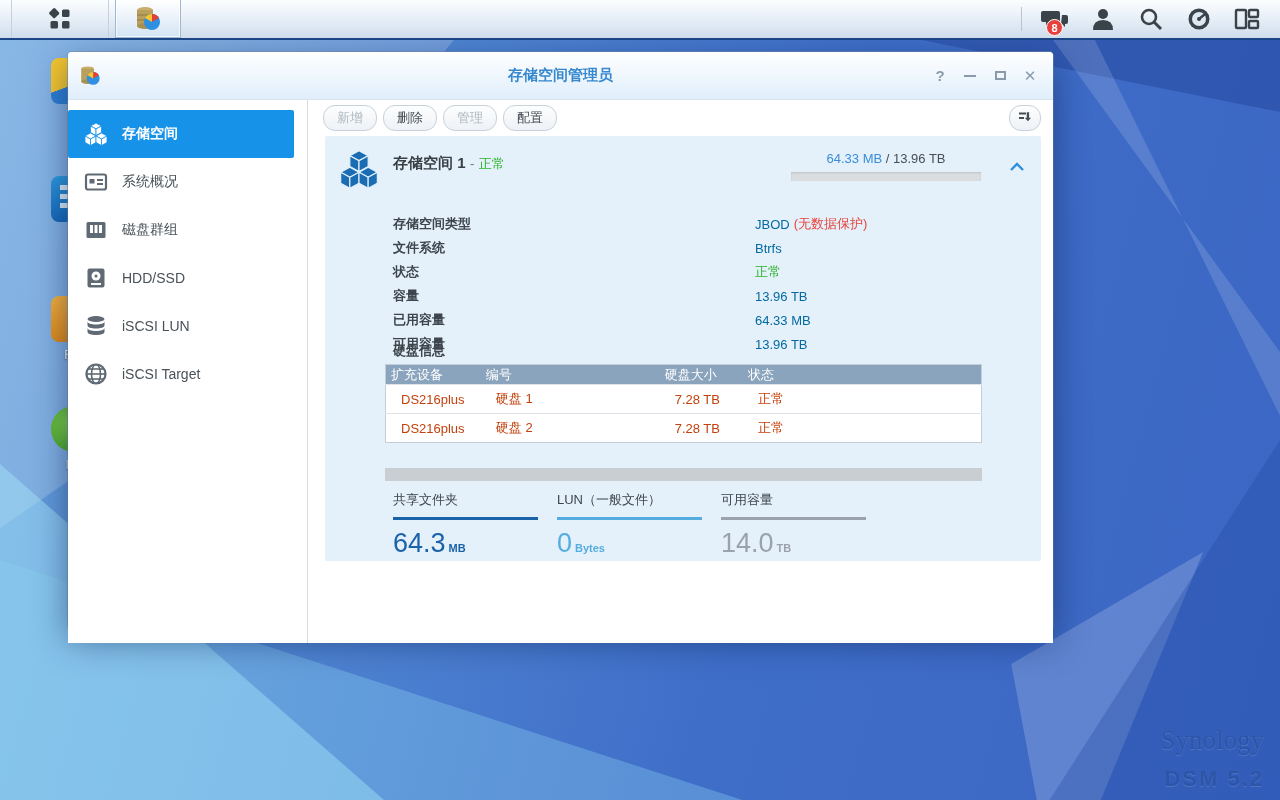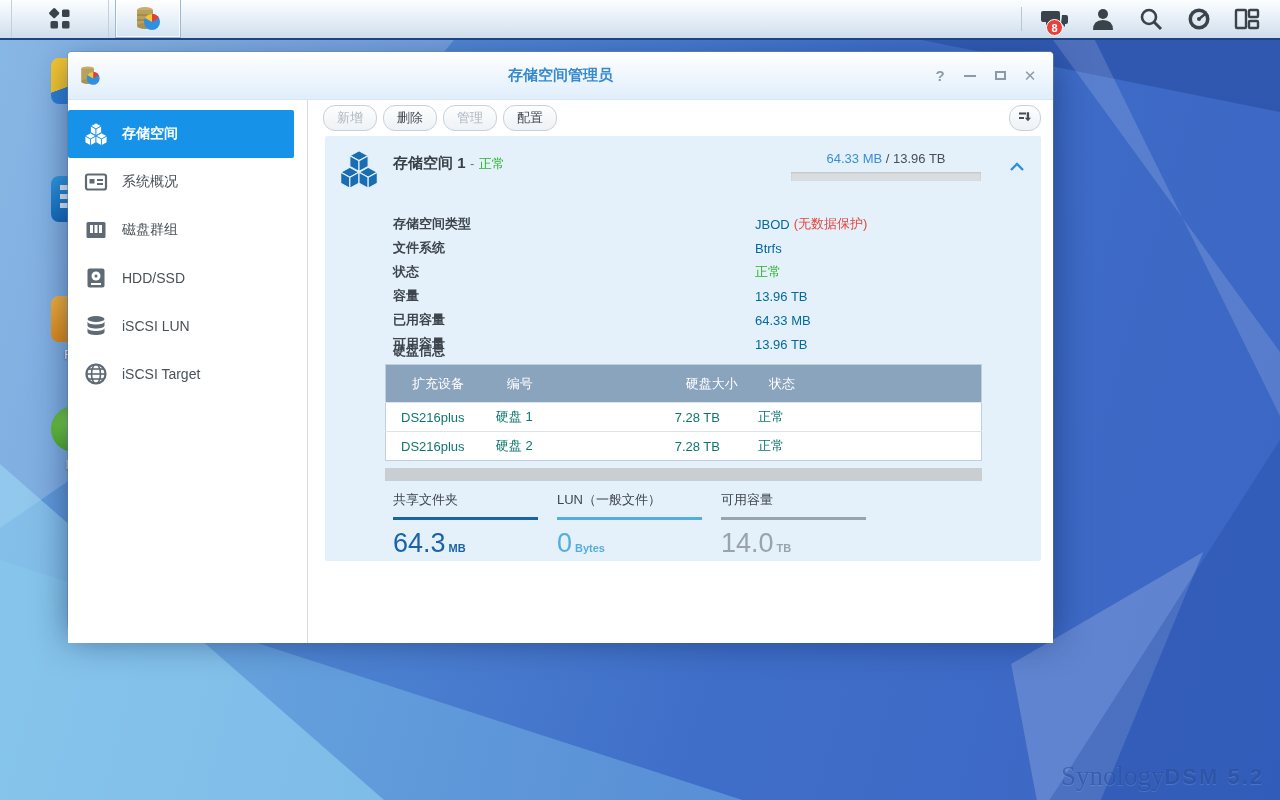--- a/index.html
+++ b/index.html
@@ -102,41 +102,41 @@
   .drow { display:flex; height:24px; align-items:center; font-size:13px; }
   .dlabel { width:362px; font-weight:bold; color:#3e454c; }
   .dvalue { color:#0369a1; }
   .dextra { color:#e8443c; margin-left:4px; }
   .val-green { color:#2eb32c; }
 
   .disk-title { position:absolute; left:68px; top:206px; font-size:13px; font-weight:bold; color:#3e454c; }
   .disk-table { position:absolute; left:60px; top:228px; width:597px; border-collapse:collapse;
     font-size:13px; background:#fff; border:1px solid #c2cfda; }
   .disk-table th { background:#8aa4bd; color:#fff; font-weight:normal; text-align:left;
-    height:38px; padding:0 0 0 26px; }
-  .disk-table td { height:29px; padding:0 0 0 15px; color:#0f766e; border-top:1px solid #dde3e8; }
+    height:20px; padding:0 0 0 5px; }
+  .disk-table td { height:29px; padding:0 0 0 15px; color:#c2410c; border-top:1px solid #dde3e8; }
   .disk-table .c1 { width:16%; } .disk-table .c2 { width:30%; }
   .disk-table .c3 { width:14%; } .disk-table .c4 { width:40%; }
   .td-green { color:#2eb32c; }
 
   .cap-bar { position:absolute; left:60px; top:332px; width:597px; height:13px; background:#c9ced3; }
 
   .stats { position:absolute; left:68px; top:355px; display:flex; }
   .stat { width:145px; margin-right:19px; }
   .stat-label { font-size:13px; color:#3e454c; padding-bottom:8px; }
   .stat-rule { height:3px; }
   .stat-value { margin-top:8px; font-size:27px; }
   .stat-unit { font-size:11px; font-weight:bold; margin-left:3px; }
   .stat-blue  .stat-rule { background:#1b63a8; } .stat-blue  .stat-value { color:#1b63a8; }
   .stat-light .stat-rule { background:#55acdf; } .stat-light .stat-value { color:#55acdf; }
   .stat-gray  .stat-rule { background:#9aa2ab; } .stat-gray  .stat-value { color:#9aa2ab; }
 
   
   .watermark { position:absolute; right:16px; bottom:8px; z-index:6; display:flex;
-    align-items:center; opacity:.55; }
+    align-items:flex-end; gap:10px; opacity:.55;flex-direction:column; }
   .wm-brand { font-family:"Liberation Serif","DejaVu Serif",serif; font-size:27px;
     color:#2a4f9a; text-shadow:0 1px 1px rgba(200,230,255,.35); }
   .wm-ver { font-size:22px; font-weight:bold; letter-spacing:2px; color:#2a4f9a;
     text-shadow:0 1px 1px rgba(200,230,255,.35); }
 </style>
 </head>
 <body>
 
 <div class="wallpaper">
   <div class="wp wp1"></div>

